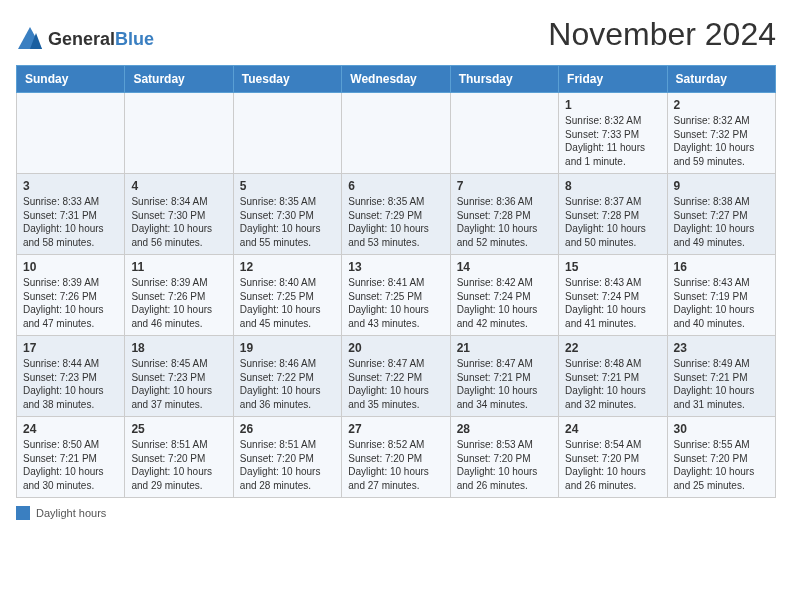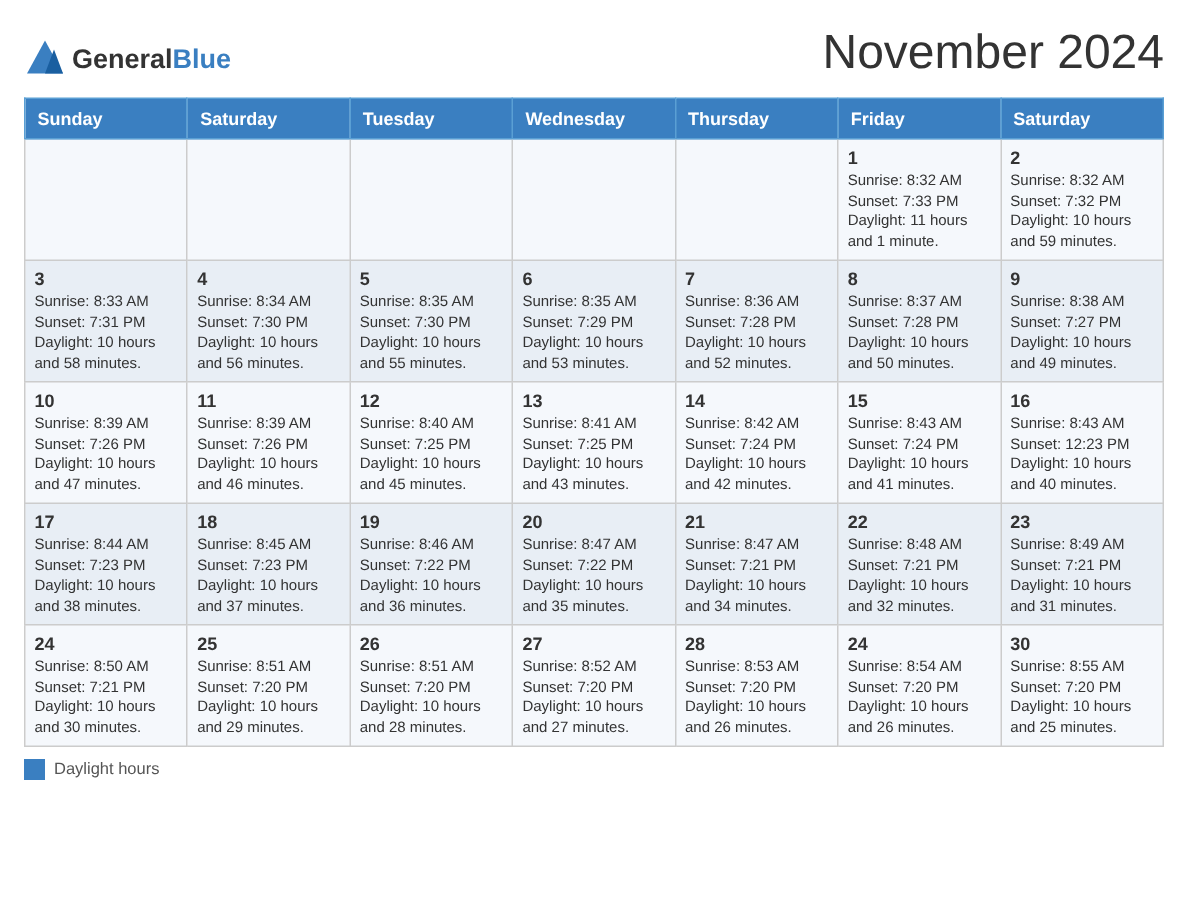--- a/index.html
+++ b/index.html
@@ -232,21 +232,21 @@
         </td>
         <td>
           <div class="day-number">15</div>
           <div class="day-info">Sunrise: 8:43 AM
 Sunset: 7:24 PM
 Daylight: 10 hours and 41 minutes.</div>
         </td>
         <td>
           <div class="day-number">16</div>
           <div class="day-info">Sunrise: 8:43 AM
-Sunset: 12:23 PM
+Sunset: 7:19 PM
 Daylight: 10 hours and 40 minutes.</div>
         </td>
       </tr>
       <tr>
         <td>
           <div class="day-number">17</div>
           <div class="day-info">Sunrise: 8:44 AM
 Sunset: 7:23 PM
 Daylight: 10 hours and 38 minutes.</div>
         </td>

